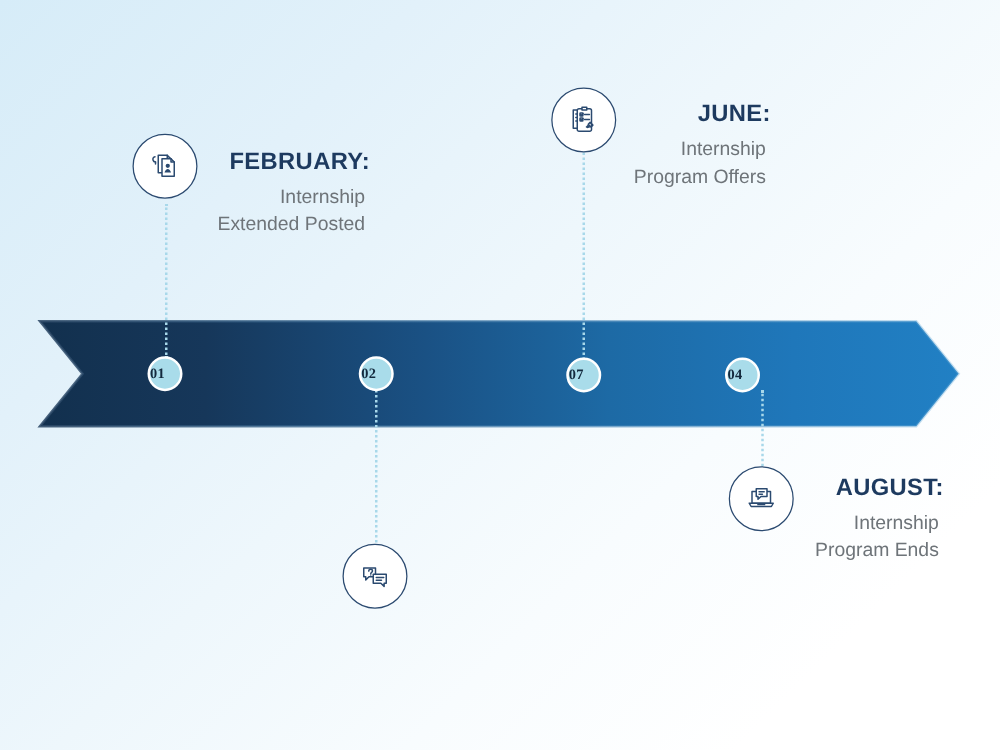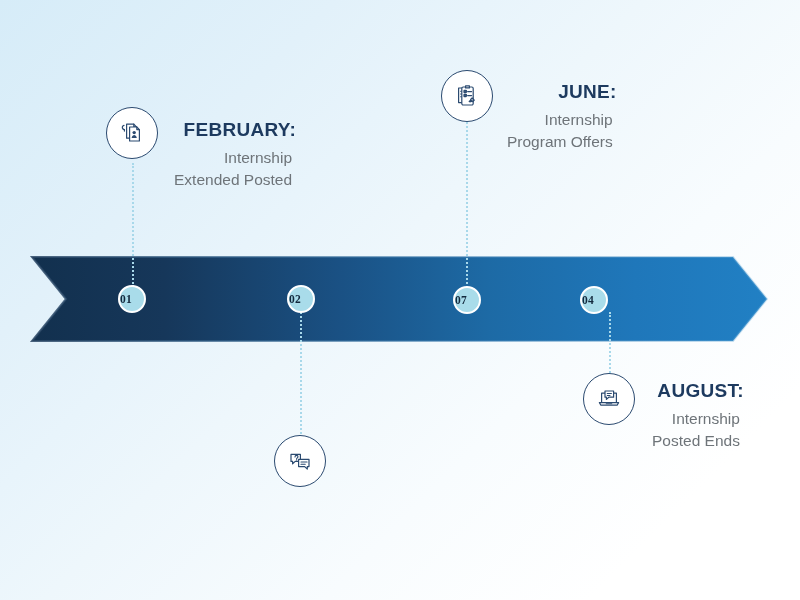--- a/index.html
+++ b/index.html
@@ -206,17 +206,17 @@
       <path d="M10.2 17.7 h5.6" stroke-width="1.05"></path>
       <path d="M9.0 5.0 h8.6 v6.2 h-4.8 l-2.4 2.2 v-2.2 h-1.4 z" fill="#ffffff"></path>
       <path d="M11.2 7.4 h4.2" stroke-width="1.05"></path>
       <path d="M11.2 9.4 h2.8" stroke-width="1.05"></path>
     </svg>
   </div>
   <div class="milestone-text" style="left:648px; top:381px;">
     <div class="ms-title">AUGUST:</div>
     <div class="ms-desc">
       <div>Internship</div>
-      <div>Posted Ends</div>
+      <div>Program Ends</div>
     </div>
   </div>
 
 </div>
 
 </body></html>

